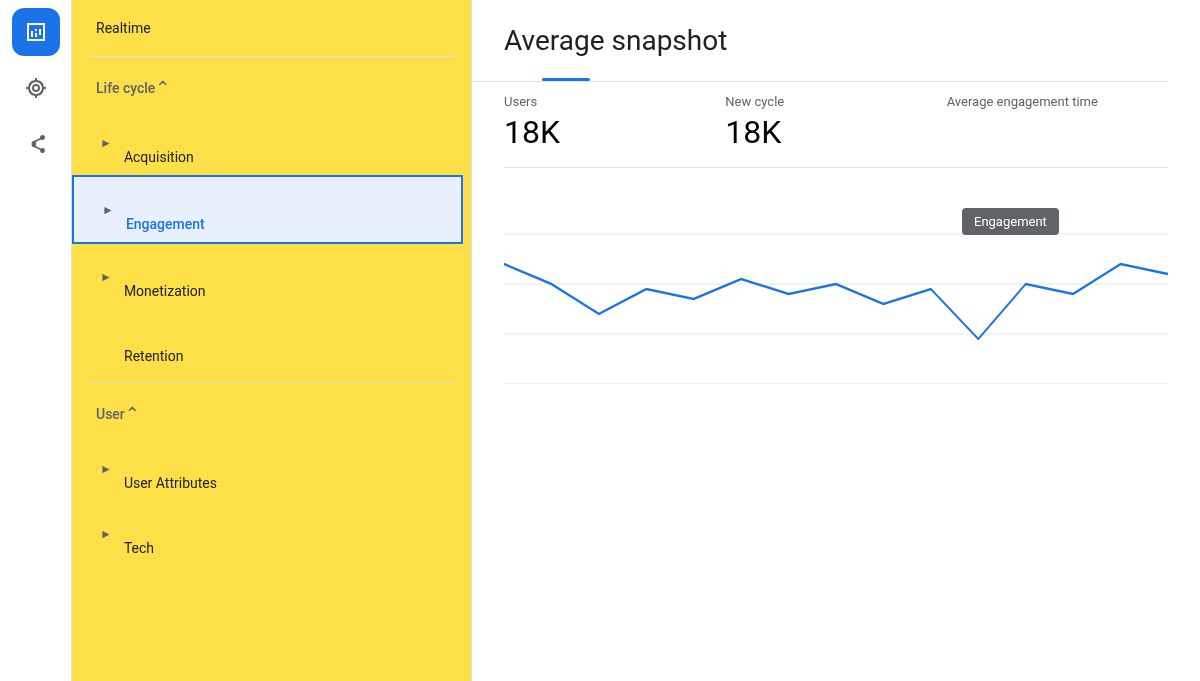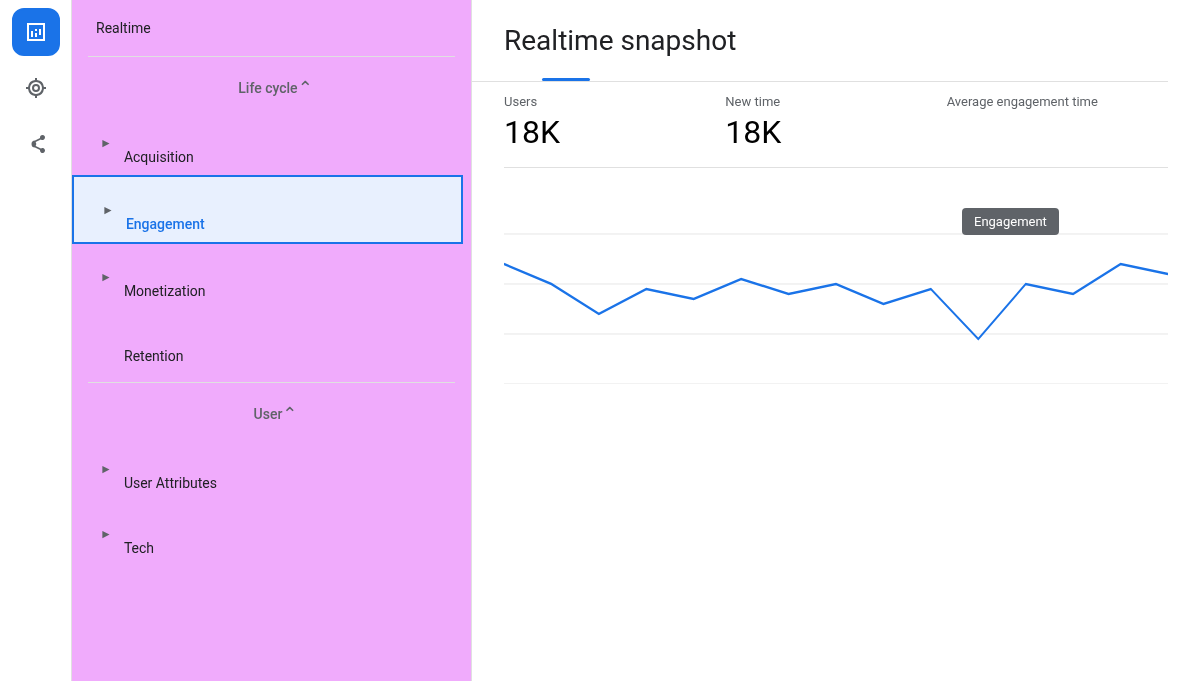--- a/index.html
+++ b/index.html
@@ -41,31 +41,31 @@
     }
 
     .rail-icon svg {
       width: 24px;
       height: 24px;
     }
 
     
     .sidebar {
       width: 400px;
-      background: #f0abfc;
+      background: #fde047;
       border-right: 1px solid #e0e0e0;
       overflow-y: auto;
       flex-shrink: 0;
       padding-top: 8px;
     }
 
     .sidebar-section-header {
       display: flex;
       align-items: center;
-      justify-content: center;
+      justify-content: flex-start;
       padding: 12px 16px 12px 24px;
       font-size: 14px;
       color: #5f6368;
       font-weight: 500;
       cursor: pointer;
     }
 
     .sidebar-section-header .chevron {
       font-size: 18px;
       color: #5f6368;
@@ -254,33 +254,33 @@
     <span class="label">User Attributes</span>
   </div>
 
   <div class="sidebar-item">
     <span class="arrow">►</span>
     <span class="label">Tech</span>
   </div>
 </div>
 
 <div class="main">
-  <h1 class="page-title">Realtime snapshot</h1>
+  <h1 class="page-title">Average snapshot</h1>
 
   <div style="display:flex; gap:0; border-bottom:1px solid #e0e0e0; margin-bottom:0; padding-bottom:0; position:relative; margin-left:-32px; padding-left:32px;">
     <div style="width:48px; height:3px; background:#1a73e8; position:absolute; top:-3px; left:70px; border-radius:2px;"></div>
   </div>
 
   <div class="metrics-row">
     <div class="metric-item">
       <div class="metric-label">Users</div>
       <div class="metric-value">18K</div>
     </div>
     <div class="metric-item">
-      <div class="metric-label">New time</div>
+      <div class="metric-label">New cycle</div>
       <div class="metric-value">18K</div>
     </div>
     <div class="metric-item">
       <div class="metric-label">Average engagement time</div>
     </div>
   </div>
 
   <div class="chart-area">
     <svg viewBox="0 0 1120 200" preserveAspectRatio="none">
 

